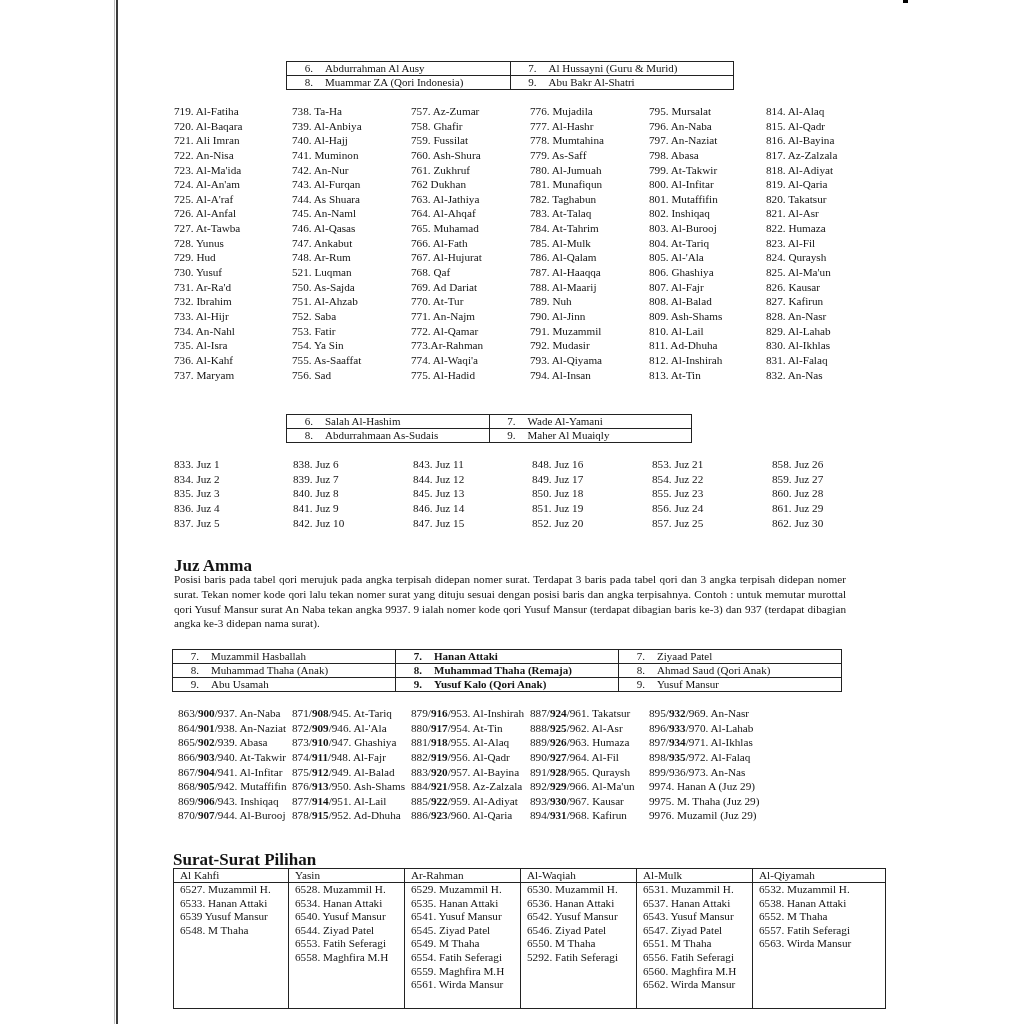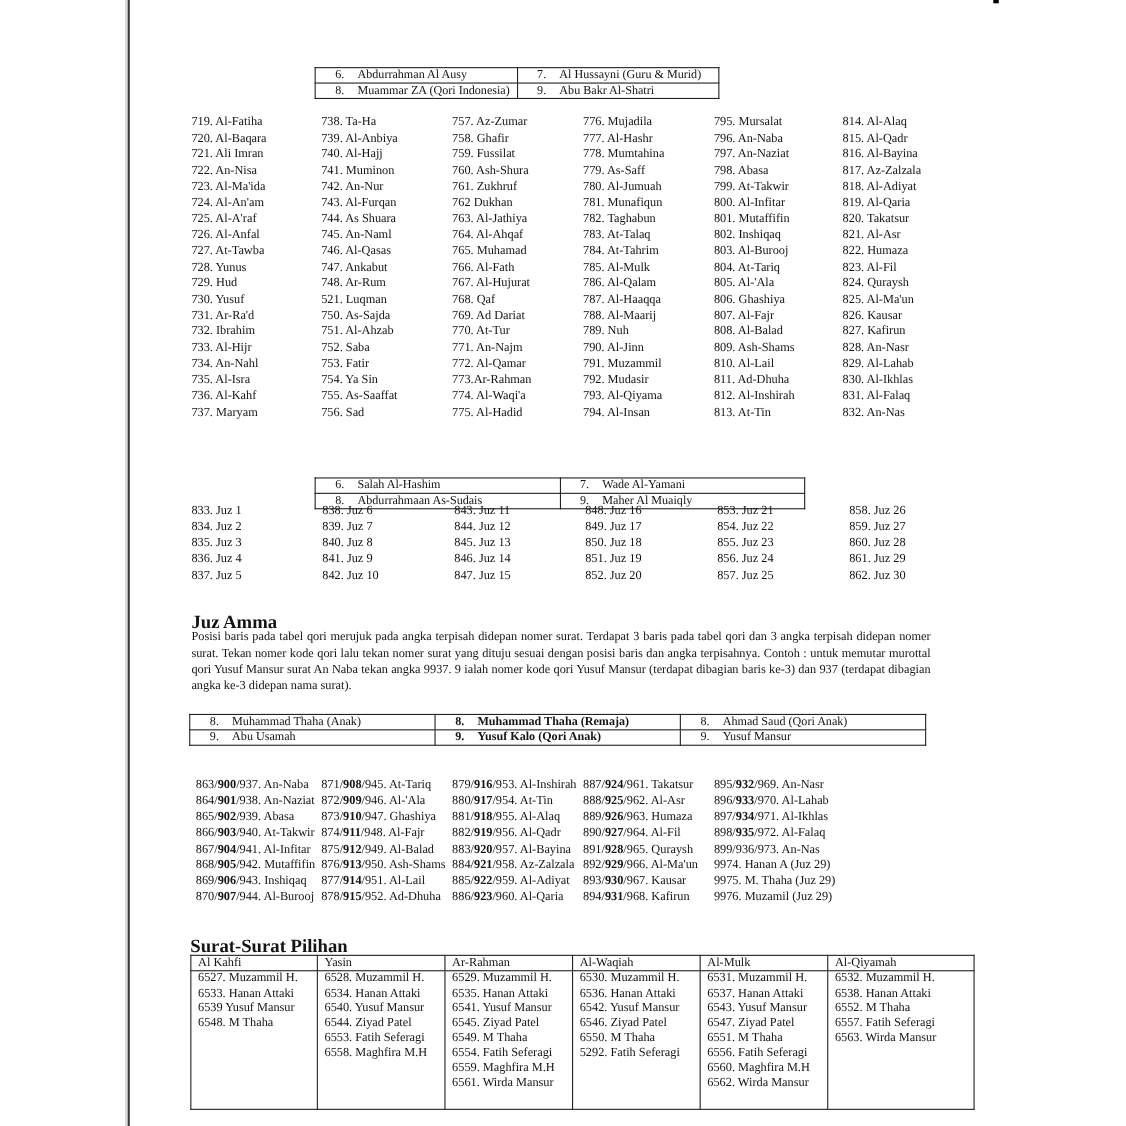--- a/index.html
+++ b/index.html
@@ -36,21 +36,21 @@
   </style>
 </head>
 <body>
 
 <div class="edge-line-faint"></div>
 <div class="edge-line"></div>
 <div class="corner-mark"></div>
 
 <div class="page">
 
-  <table class="qbox" style="left:286px; top:61px; width:368px;">
+  <table class="qbox" style="left:286px; top:61px; width:448px;">
     <tbody>
         <tr>
       <td style="width:50%"><span class="num">6.</span><span>Abdurrahman Al Ausy</span></td>
       <td><span class="num">7.</span><span>Al Hussayni (Guru &amp; Murid)</span></td>
     </tr>
     <tr>
       <td><span class="num">8.</span><span>Muammar ZA (Qori Indonesia)</span></td>
       <td><span class="num">9.</span><span>Abu Bakr Al-Shatri</span></td>
     </tr>
   </tbody>
@@ -178,21 +178,21 @@
         <div class="li">826. Kausar</div>
         <div class="li">827. Kafirun</div>
         <div class="li">828. An-Nasr</div>
         <div class="li">829. Al-Lahab</div>
         <div class="li">830. Al-Ikhlas</div>
         <div class="li">831. Al-Falaq</div>
         <div class="li">832. An-Nas</div>
       </div>
     </div>
 
-  <table class="qbox" style="left:286px; top:434px; width:446px;">
+  <table class="qbox" style="left:286px; top:414px; width:406px;">
     <tbody>
         <tr>
       <td style="width:50%"><span class="num">6.</span><span>Salah Al-Hashim</span></td>
       <td><span class="num">7.</span><span>Wade Al-Yamani</span></td>
     </tr>
     <tr>
       <td><span class="num">8.</span><span>Abdurrahmaan As-Sudais</span></td>
       <td><span class="num">9.</span><span>Maher Al Muaiqly</span></td>
     </tr>
   </tbody>
@@ -241,20 +241,25 @@
         <div class="li">861. Juz 29</div>
         <div class="li">862. Juz 30</div>
       </div>
     </div>
 
   <div class="heading" style="left:174px; top:559px;">Juz Amma</div>
   <div class="para">Posisi baris pada tabel qori merujuk pada angka terpisah didepan nomer surat. Terdapat 3 baris pada tabel qori dan 3 angka terpisah didepan nomer surat. Tekan nomer kode qori lalu tekan nomer surat yang dituju sesuai dengan posisi baris dan angka terpisahnya. Contoh : untuk memutar murottal qori Yusuf Mansur surat An Naba tekan angka 9937. 9 ialah nomer kode qori Yusuf Mansur (terdapat dibagian baris ke-3) dan 937 (terdapat dibagian angka ke-3 didepan nama surat).</div>
 
   <table class="qbox" style="left:172px; top:649px; width:670px;">
     <tbody id="qbox3">
+        <tr>
+          <td style="width: 33.3%;"><span class="num">7.</span><span>Muzammil Hasballah</span></td>
+          <td class="bold" style="width: 33.3%;"><span class="num">7.</span><span>Hanan Attaki</span></td>
+          <td style="width: 33.3%;"><span class="num">7.</span><span>Ziyaad Patel</span></td>
+        </tr>
         <tr>
           <td style="width: 33.3%;"><span class="num">8.</span><span>Muhammad Thaha (Anak)</span></td>
           <td class="bold" style="width: 33.3%;"><span class="num">8.</span><span>Muhammad Thaha (Remaja)</span></td>
           <td style="width: 33.3%;"><span class="num">8.</span><span>Ahmad Saud (Qori Anak)</span></td>
         </tr>
         <tr>
           <td style="width: 33.3%;"><span class="num">9.</span><span>Abu Usamah</span></td>
           <td class="bold" style="width: 33.3%;"><span class="num">9.</span><span>Yusuf Kalo (Qori Anak)</span></td>
           <td style="width: 33.3%;"><span class="num">9.</span><span>Yusuf Mansur</span></td>
         </tr>

